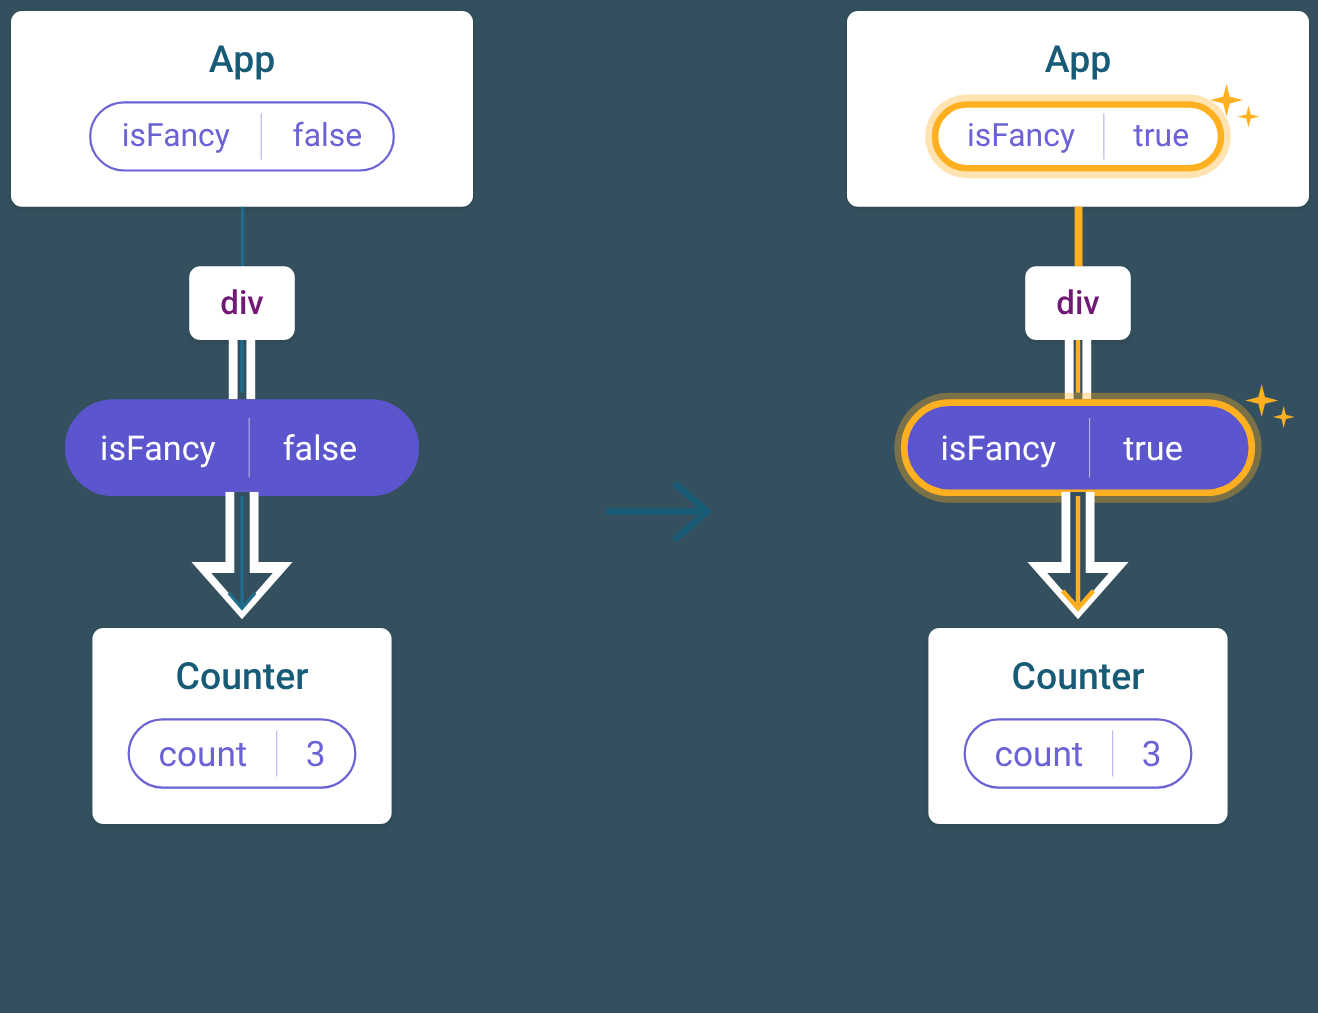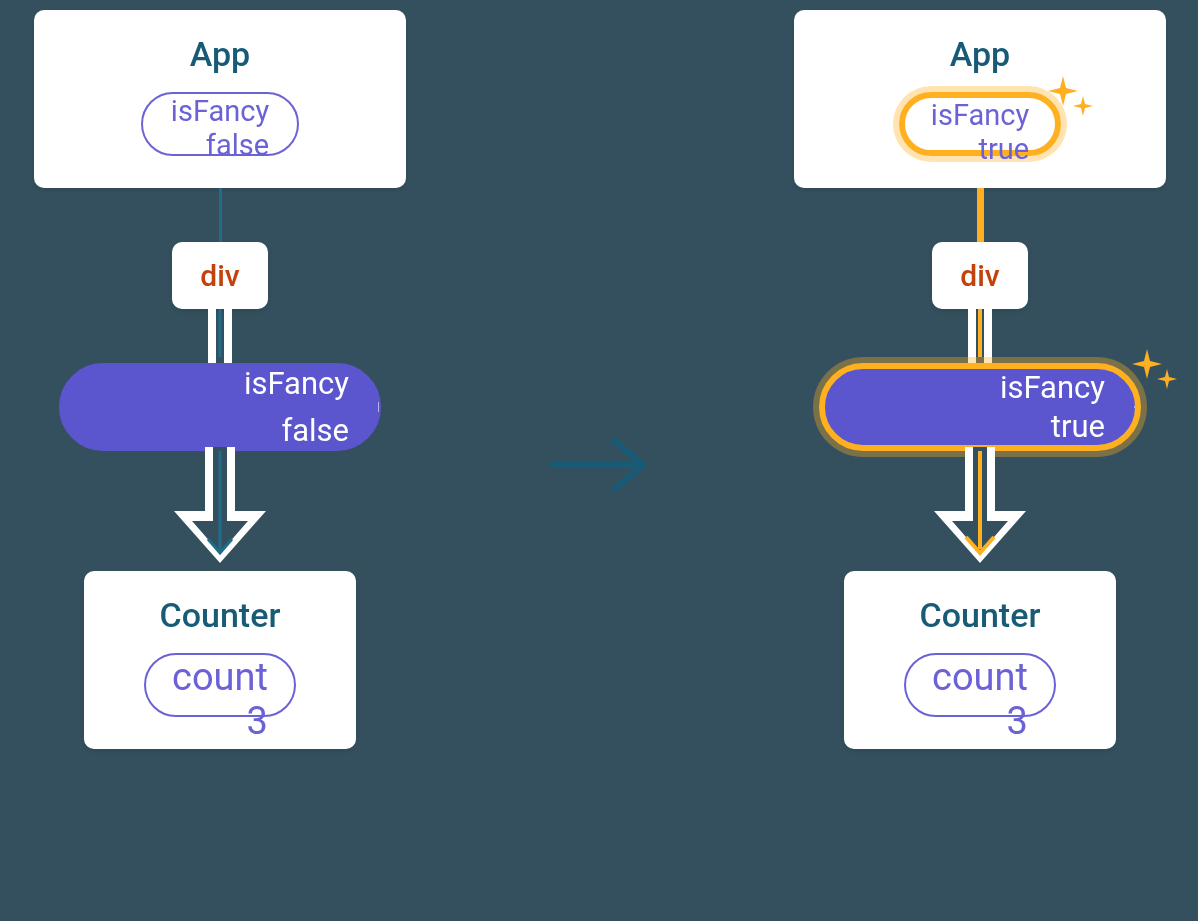--- a/index.html
+++ b/index.html
@@ -19,38 +19,37 @@
   }
   .tree.left { left: 10px; top: 10px; }
   .tree.right { left: 770px; top: 10px; }
 
   .card {
     background: #fff;
     border-radius: 10px;
     box-shadow: 0 2px 4px rgba(0,0,0,0.1);
   }
   .app-card {
-    width: 372px;
+    width: 420px;
     padding: 24px 28px 32px;
     text-align: center;
   }
   .title {
     color: #185b76;
     font-size: 34px;
     font-weight: 500;
     margin-bottom: 18px;
   }
   .pill {
     display: inline-flex;
-    align-items: flex-end;
+    align-items: center;
     border: 2px solid #6b62d6;
     border-radius: 999px;
     height: 64px;
     position: relative;
-    flex-direction: column;
   }
   .pill .cell {
     padding: 0 28px;
     font-size: 29px;
     color: #6b62d6;
     display: flex;
     align-items: center;
     height: 100%;
   }
   .pill .divider {
@@ -86,32 +85,32 @@
     height: 50px;
   }
 
   .div-card {
     background: #fff;
     border-radius: 10px;
     padding: 16px 28px;
     box-shadow: 0 2px 4px rgba(0,0,0,0.1);
   }
   .div-label {
-    color: #c2410c;
+    color: #701a75;
     font-size: 30px;
     font-weight: 500;
   }
 
   .counter-card {
     width: 272px;
     padding: 24px 28px 32px;
     text-align: center;
   }
   .counter-card .pill { height: 64px; }
-  .counter-card .pill .cell { font-size: 38px; padding: 0 26px; }
+  .counter-card .pill .cell { font-size: 32px; padding: 0 26px; }
 
   
   .line-vert {
     width: 3px;
     background: #1f6d8a;
   }
   .line-vert.short { height: 54px; }
 
   .arrow-mid {
     position: absolute;

